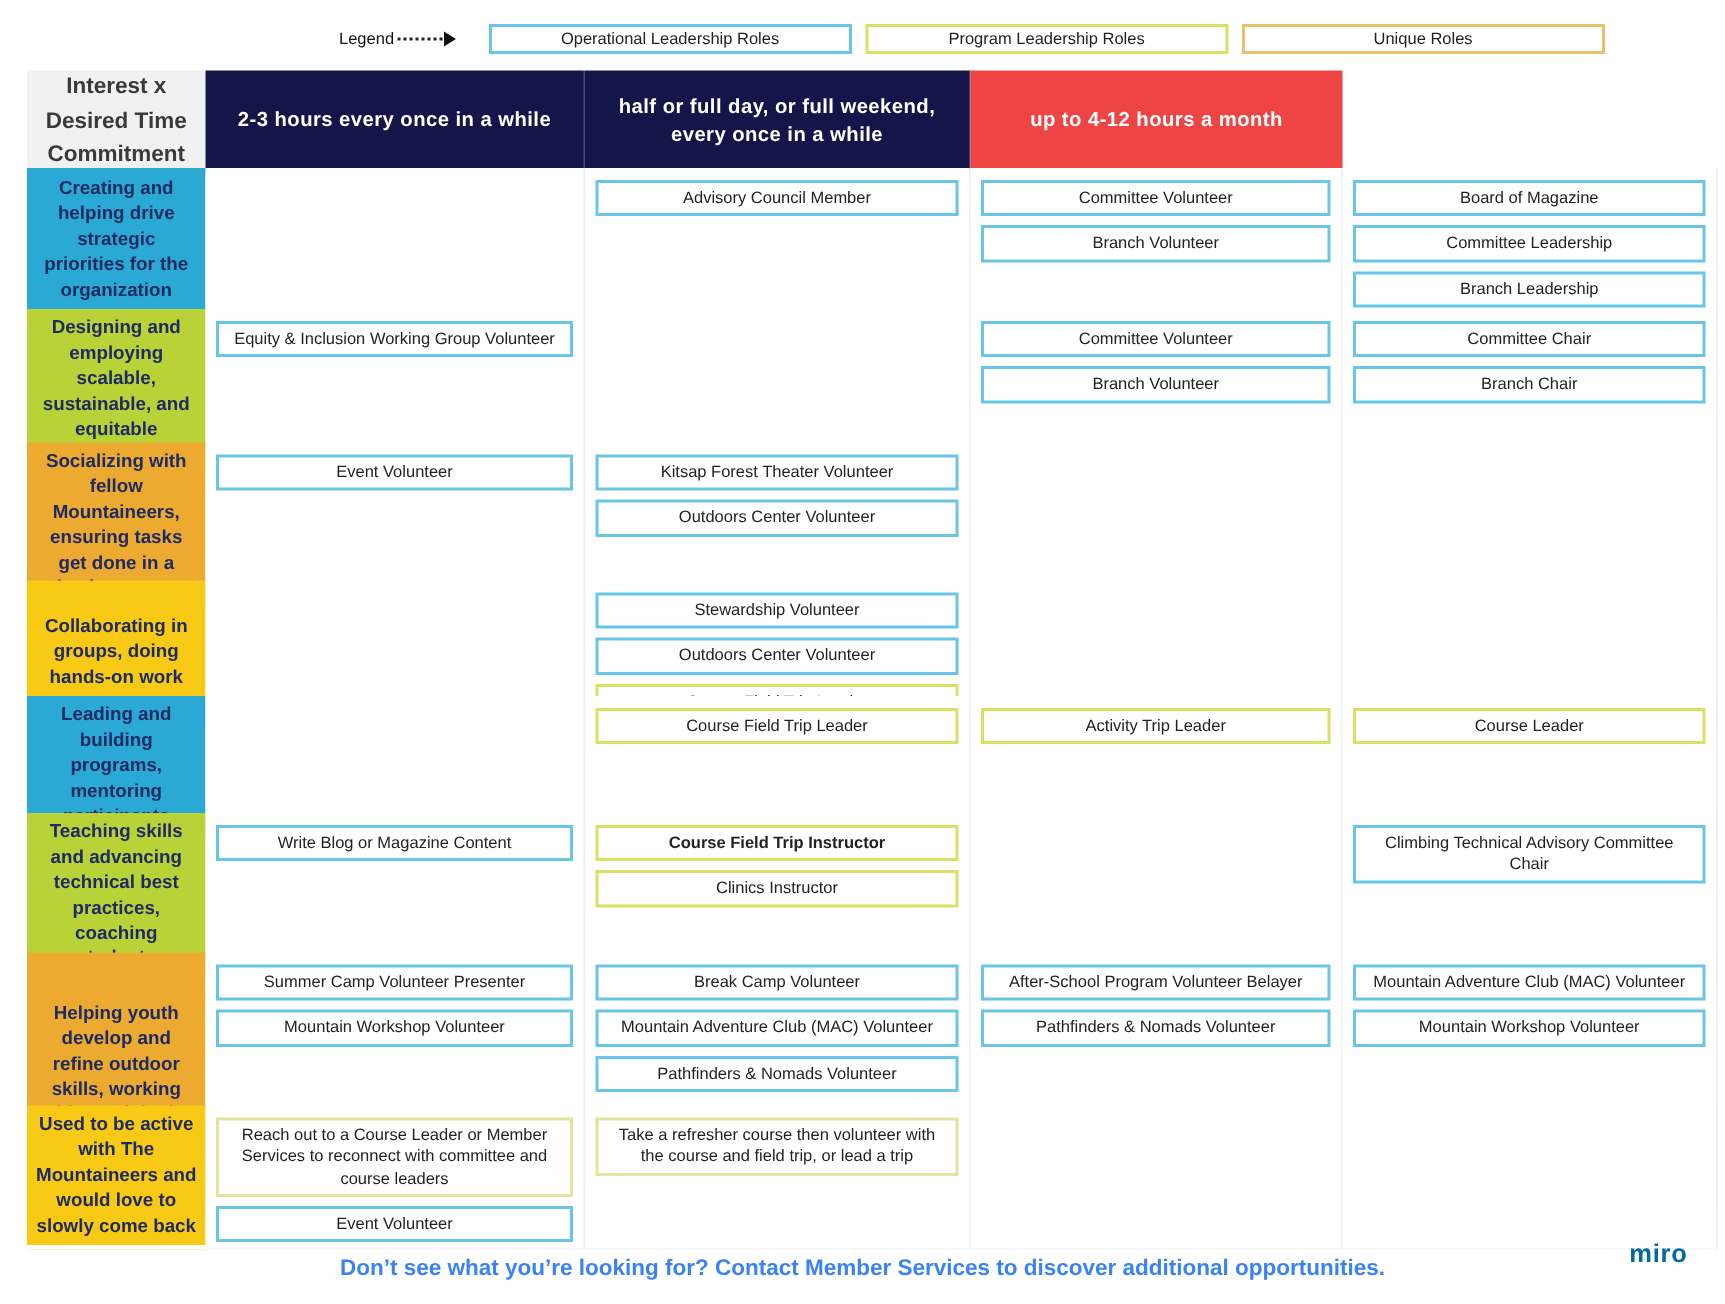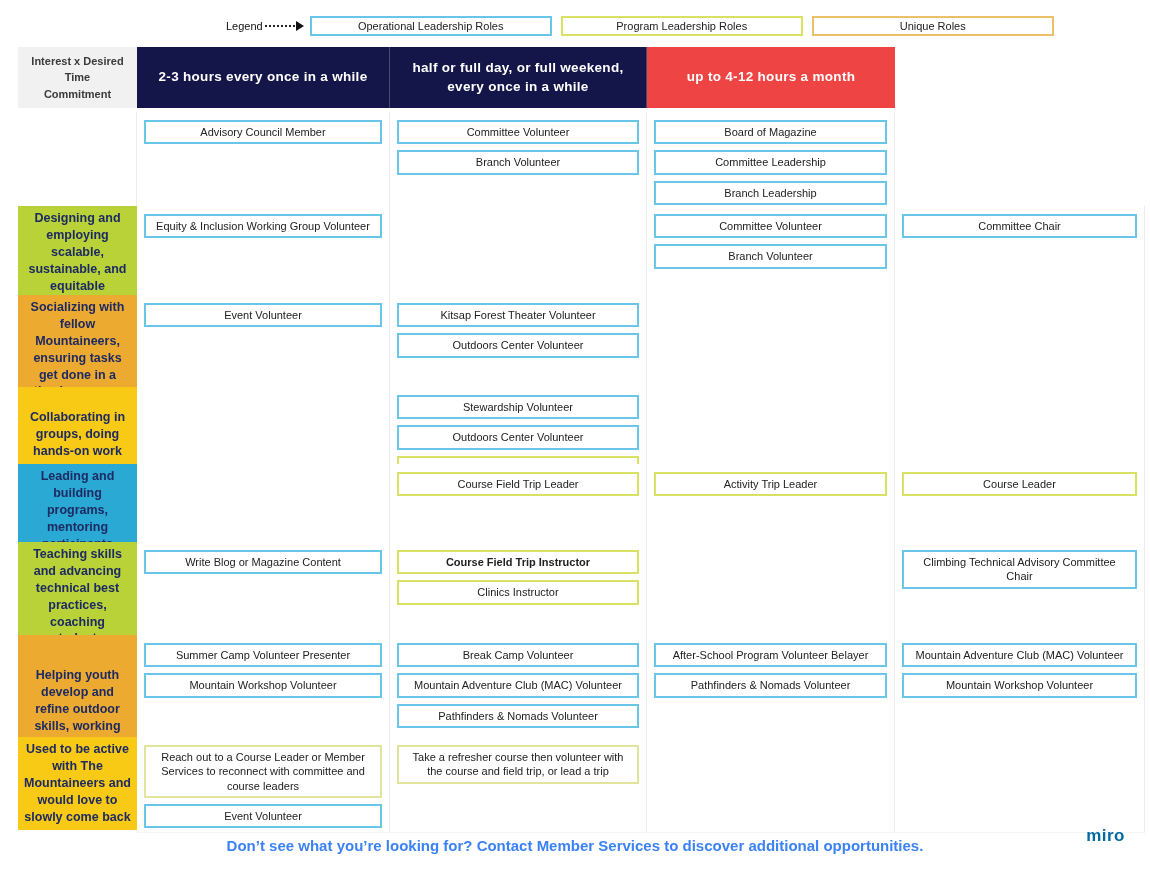--- a/index.html
+++ b/index.html
@@ -5,29 +5,29 @@
   html,body{margin:0;padding:0;background:#fff;}
   .canvas{position:relative;width:1150px;height:869px;background:#fff;overflow:hidden;
           font-family:"Liberation Sans",sans-serif;}
 
   
   .legend{position:absolute;top:16px;left:226px;display:flex;align-items:center;}
   .legend-label{font-size:11px;color:#111;}
   .legend-dots{width:30px;border-top:2px dotted #222;margin:0 1px 0 2px;}
   .legend-arrowhead{width:0;height:0;border-left:8px solid #111;
                     border-top:5px solid transparent;border-bottom:5px solid transparent;margin-right:6px;}
-  .legend-boxes{display:flex;gap:9px;}
+  .legend-boxes{display:flex;gap:9px;margin-left:16px;}
   .legend-box{width:238px;height:16px;border:2px solid #999;background:#fff;
               display:flex;align-items:center;justify-content:center;font-size:11px;color:#222;}
 
   
   .matrix{position:absolute;left:18px;top:47px;width:1127px;}
   .header-row,.matrix-row{display:grid;grid-template-columns:119px 253px 257px 248px 250px;}
   .header-row{height:61px;margin-bottom:4px;}
-  .corner{background:#f1f1f1;color:#3a3a3a;font-size:11px;font-weight:bold;
+  .corner{background:#f1f1f1;color:#3a3a3a;font-size:15px;font-weight:bold;
           display:flex;align-items:center;justify-content:center;text-align:center;
           padding:0 12px;box-sizing:border-box;line-height:1.5;}
   .col-header{color:#fff;font-size:13.5px;font-weight:bold;letter-spacing:.3px;line-height:1.4;
               display:flex;align-items:center;justify-content:center;text-align:center;
               padding:0 14px;box-sizing:border-box;border-right:1px solid rgba(255,255,255,.22);}
   .col-header:last-child{border-right:none;}
 
   .matrix-row{}
   .row-label{font-weight:bold;font-size:12.5px;line-height:1.35;
              display:flex;align-items:center;justify-content:center;text-align:center;
@@ -63,20 +63,21 @@
 
   <div class="matrix">
     <div class="header-row" id="header-row">
       <div class="corner">Interest x Desired Time Commitment</div>
     <div class="col-header" style="background: rgb(20, 22, 74);">2-3 hours every once in a while</div>
         <div class="col-header" style="background: rgb(20, 22, 74);">half or full day, or full weekend, every once in a while</div>
         <div class="col-header" style="background: #ef4444;">up to 4-12 hours a month</div>
       </div>
     <div id="matrix-body">
         <div class="matrix-row" style="height: 94px;">
+          <div class="row-label" style="background: rgb(41, 169, 212); color: rgb(30, 42, 98);">Creating and helping drive strategic priorities for the organization</div>
           <div class="role-cell"></div>
           <div class="role-cell">
             <div class="chip" style="border-color: rgb(106, 198, 232);">Advisory Council Member</div>
           </div>
           <div class="role-cell">
             <div class="chip" style="border-color: rgb(106, 198, 232);">Committee Volunteer</div>
             <div class="chip" style="border-color: rgb(106, 198, 232);">Branch Volunteer</div>
           </div>
           <div class="role-cell">
             <div class="chip" style="border-color: rgb(106, 198, 232);">Board of Magazine</div>
@@ -89,20 +90,21 @@
           <div class="role-cell">
             <div class="chip" style="border-color: rgb(106, 198, 232);">Equity &amp; Inclusion Working Group Volunteer</div>
           </div>
           <div class="role-cell"></div>
           <div class="role-cell">
             <div class="chip" style="border-color: rgb(106, 198, 232);">Committee Volunteer</div>
             <div class="chip" style="border-color: rgb(106, 198, 232);">Branch Volunteer</div>
           </div>
           <div class="role-cell">
             <div class="chip" style="border-color: rgb(106, 198, 232);">Committee Chair</div>
+            <div class="chip" style="border-color: rgb(106, 198, 232);">Branch Chair</div>
           </div>
         </div>
         <div class="matrix-row" style="height: 92px;">
           <div class="row-label" style="background: rgb(237, 170, 49); color: rgb(30, 42, 98);">Socializing with fellow Mountaineers, ensuring tasks get done in a timely manner.</div>
           <div class="role-cell">
             <div class="chip" style="border-color: rgb(106, 198, 232);">Event Volunteer</div>
           </div>
           <div class="role-cell">
             <div class="chip" style="border-color: rgb(106, 198, 232);">Kitsap Forest Theater Volunteer</div>
             <div class="chip" style="border-color: rgb(106, 198, 232);">Outdoors Center Volunteer</div>

